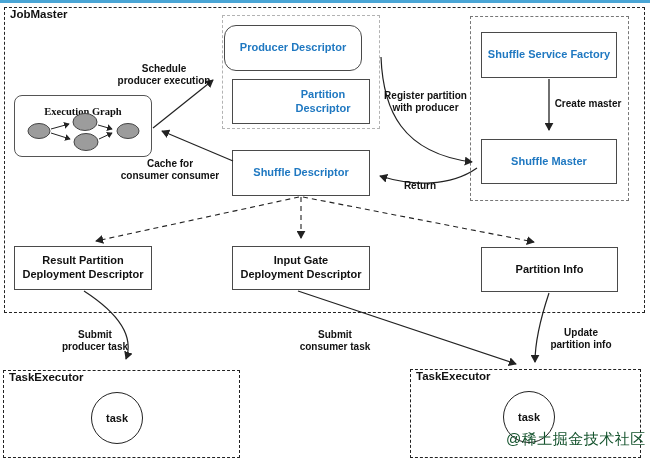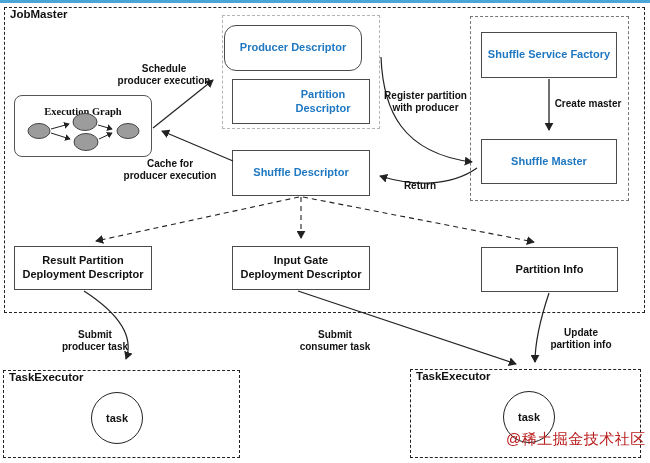--- a/index.html
+++ b/index.html
@@ -30,21 +30,21 @@
   .edge-label{
     position:absolute;font-weight:bold;font-size:10px;color:#111;text-align:center;
     white-space:pre-line;line-height:1.18;z-index:4;
   }
   .circle{
     position:absolute;width:52px;height:52px;border:1.2px solid #222;border-radius:50%;
     background:#fff;display:flex;align-items:center;justify-content:center;
     font-weight:bold;font-size:11px;color:#111;box-sizing:border-box;z-index:2;text-align:center;
   }
   .watermark{
-    position:absolute;left:506px;top:430px;font-size:15px;color:#b91c1c;
+    position:absolute;left:506px;top:430px;font-size:15px;color:#14532d;
     letter-spacing:0.5px;z-index:5;
   }
   svg.overlay{position:absolute;left:0;top:0;z-index:3;pointer-events:none;}
 </style>
 </head>
 <body>
 
 <div id="canvas">
 
   <div class="topbar"></div>
@@ -110,21 +110,21 @@
     <path d="M549,293 Q535,335 535,362" stroke="#222" stroke-width="1.2" fill="none" marker-end="url(#ah)"></path>
 
     <path d="M299,197 L96,241" stroke="#222" stroke-width="1.1" stroke-dasharray="5,4" fill="none" marker-end="url(#ah)"></path>
     <path d="M301,197 L301,238" stroke="#222" stroke-width="1.1" stroke-dasharray="5,4" fill="none" marker-end="url(#ah)"></path>
     <path d="M303,197 L534,242" stroke="#222" stroke-width="1.1" stroke-dasharray="5,4" fill="none" marker-end="url(#ah)"></path>
   </svg>
 
   <div class="edge-label" style="left:105px;top:63px;width:118px;">Schedule
 producer execution</div>
   <div class="edge-label" style="left:110px;top:158px;width:120px;">Cache for
-producer execution</div>
+consumer consumer</div>
   <div class="edge-label blue" style="left:368px;top:90px;width:115px;">Register partition
 with producer</div>
   <div class="edge-label blue" style="left:551px;top:98px;width:74px;">Create master</div>
   <div class="edge-label blue" style="left:396px;top:180px;width:48px;">Return</div>
   <div class="edge-label" style="left:45px;top:329px;width:100px;">Submit
 producer task</div>
   <div class="edge-label" style="left:283px;top:329px;width:104px;">Submit
 consumer task</div>
   <div class="edge-label" style="left:530px;top:327px;width:102px;">Update
 partition info</div>

